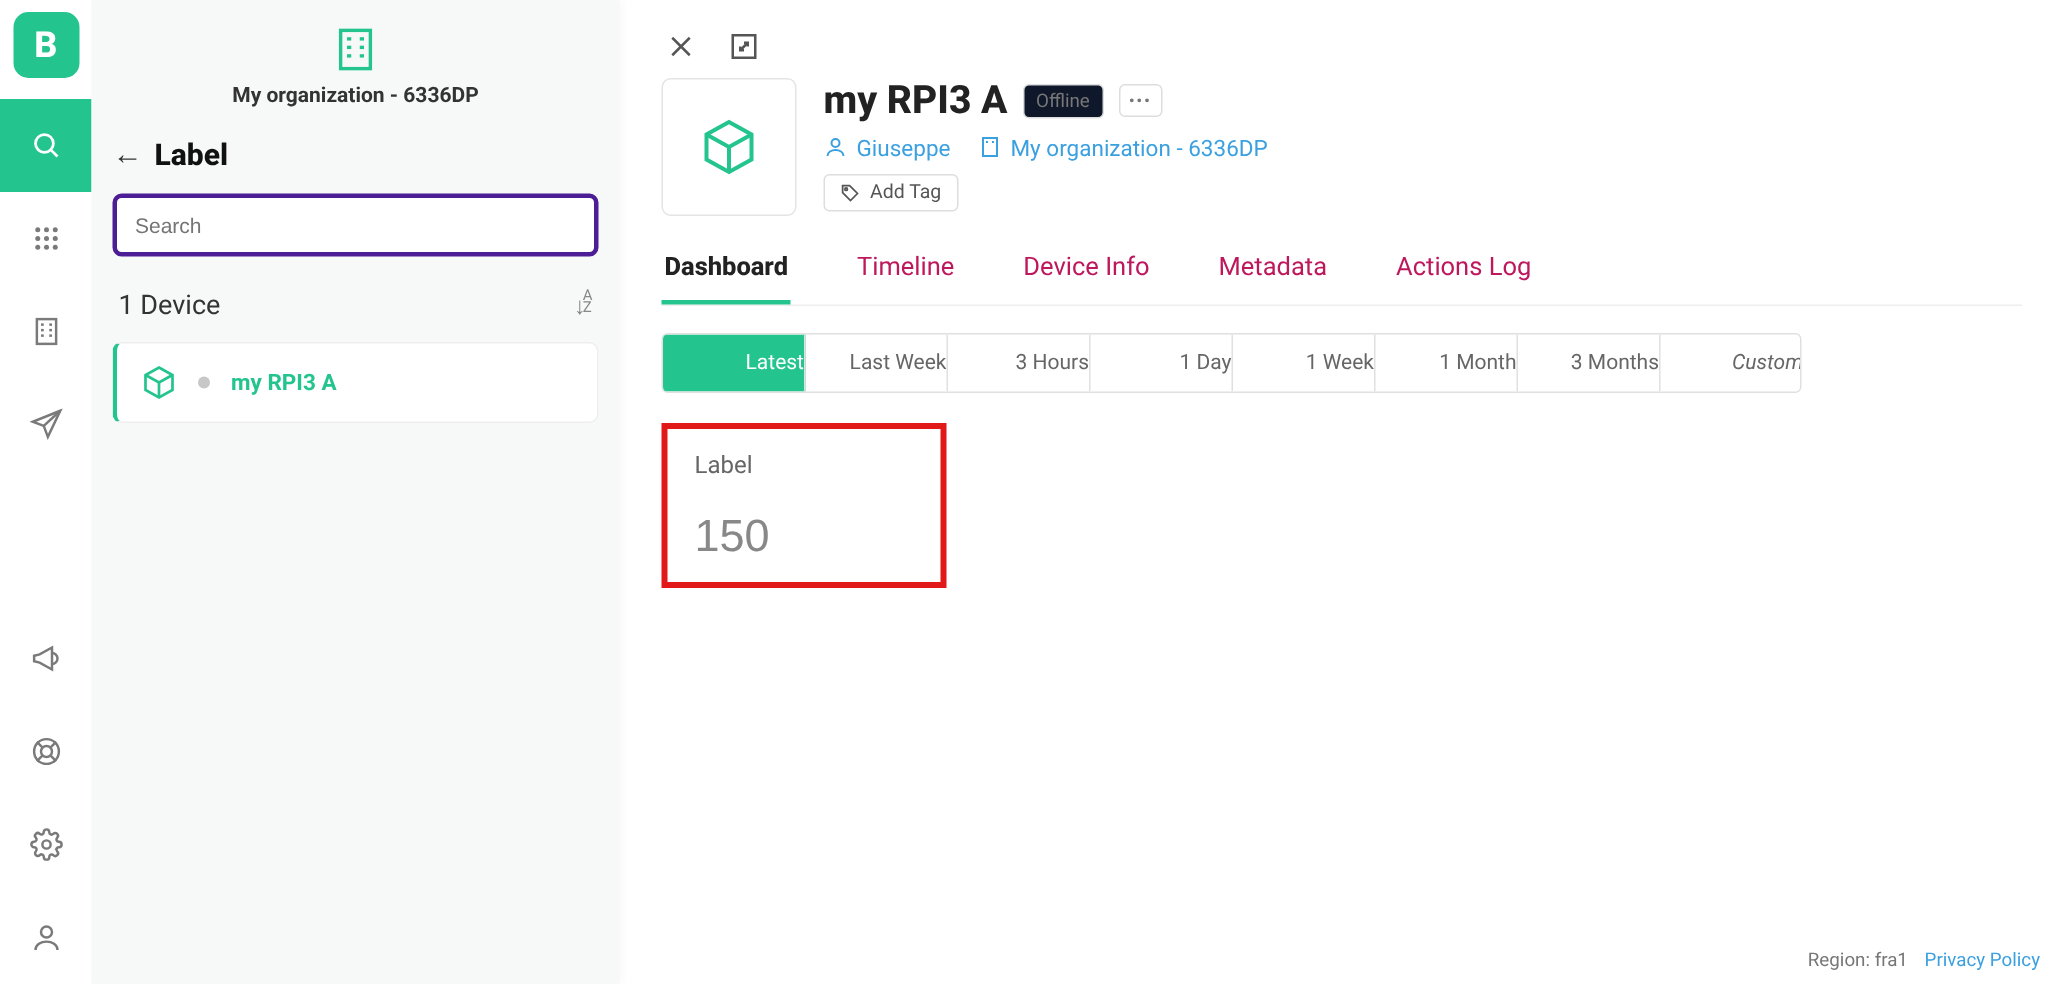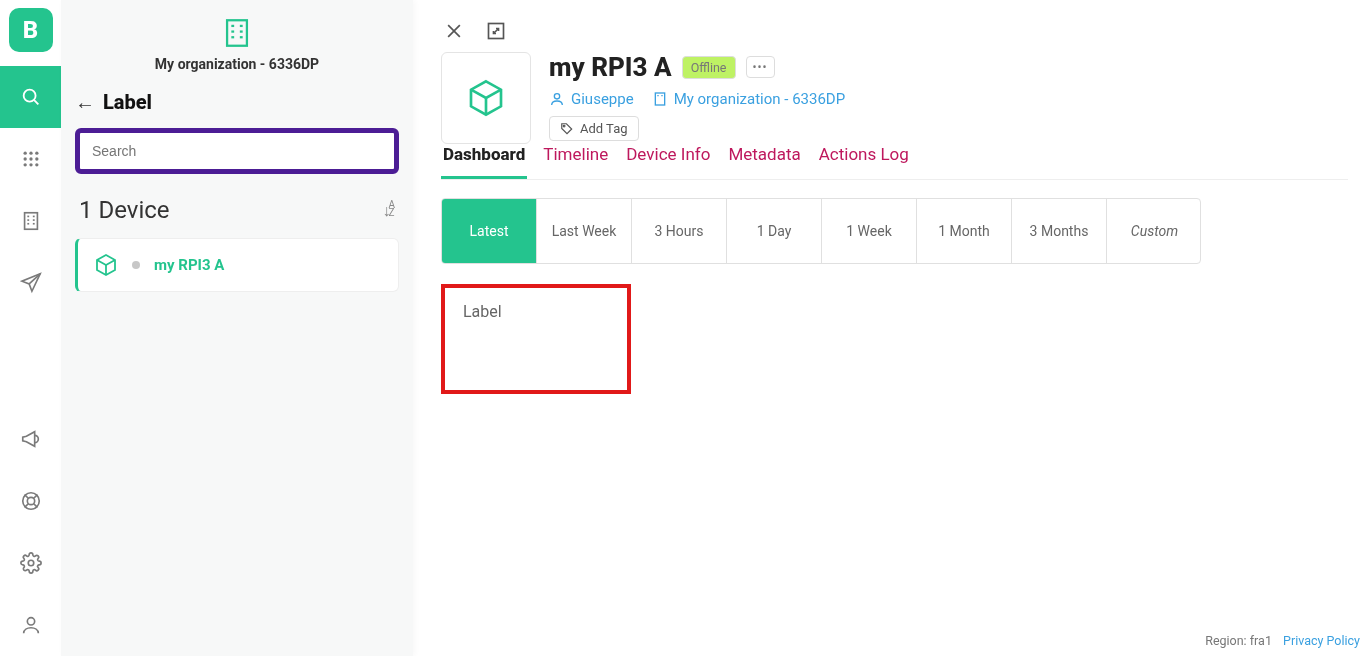--- a/index.html
+++ b/index.html
@@ -16,52 +16,52 @@
   .rail-spacer { flex:1; }
   
   
   .sidebar { width: 352px; background:#f7f8f8; border-right: none; padding: 12px 14px; display:flex; flex-direction:column; box-shadow: 2px 0 6px rgba(0,0,0,0.03); }
   .org-head { display:flex; flex-direction:column; align-items:center; gap:6px; padding-top:4px; padding-bottom:8px; }
   .org-head svg { color:#24C48E; }
   .org-name { font-size:14px; font-weight:700; color:#333; }
   .back-row { display:flex; align-items:center; gap:8px; margin:10px 0 14px 0; cursor:pointer; }
   .back-row .arrow { font-size:20px; color:#333; }
   .back-row .back { font-size:20px; font-weight:800; color:#111; }
-  .search-box { width:100%; border:5px solid #4c1d95; border-radius:6px; padding:10px 12px; font-size:14px; background:#fff; outline:none; }
+  .search-box { width:100%; border:3px solid #4c1d95; border-radius:6px; padding:10px 12px; font-size:14px; background:#fff; outline:none; }
   .count-row { display:flex; align-items:center; justify-content:space-between; margin:22px 4px 14px 4px; }
-  .count-row .count { font-size:24px; color:#333; }
+  .count-row .count { font-size:18px; color:#333; }
   .sort-icon { color:#888; cursor:pointer; font-size:16px; letter-spacing:-2px;}
   .device-item { display:flex; align-items:center; gap:14px; background:#fff; border:1px solid #eee; border-left:3px solid #24C48E; border-radius:6px; padding:14px 16px; cursor:pointer; }
   .device-item .cube { color:#24C48E; }
   .status-dot { width:8px; height:8px; border-radius:50%; background:#c7c7c7; }
   .device-item .dname { color:#24C48E; font-weight:700; font-size:15px; }
   
   
   .main { flex:1; padding: 18px 18px 0 28px; position:relative; }
   .top-actions { display:flex; align-items:center; gap:16px; margin-bottom:8px; }
   .icon-btn { width:26px; height:26px; display:flex; align-items:center; justify-content:center; cursor:pointer; color:#555; }
   
   .header-row { display:flex; align-items:flex-start; gap:18px; margin-top:2px; }
   .device-card-icon { width:90px; height:92px; border:1px solid #e4e4e4; border-radius:6px; display:flex; align-items:center; justify-content:center; color:#24C48E; }
   .title-block { display:flex; flex-direction:column; gap:8px; }
   .title-line { display:flex; align-items:center; gap:10px; }
   .device-title { font-size:26px; font-weight:800; color:#222; }
-  .badge { font-size:12.5px; color:#777; border:1px solid #ddd; border-radius:4px; padding:3px 8px; background:#bef264; }
+  .badge { font-size:12.5px; color:#777; border:1px solid #ddd; border-radius:4px; padding:3px 8px; background:#0f172a; }
   .more-btn { border:1px solid #ddd; border-radius:4px; padding:3px 6px; cursor:pointer; color:#777; font-size:12px; letter-spacing:1px;}
   .meta-line { display:flex; align-items:center; gap:18px; color:#3aa0e0; font-size:15px; }
-  .meta-line .meta { display:flex; align-items:center; gap:6px; cursor:pointer; }
+  .meta-line .meta { display:flex; align-items:flex-start; gap:6px; cursor:pointer; }
   .meta-line svg { color:#3aa0e0; }
   .add-tag { border:1px solid #ddd; border-radius:4px; padding:4px 10px; font-size:13px; color:#555; cursor:pointer; display:inline-flex; align-items:center; gap:6px; width:max-content; }
   
-  .tabs { display:flex; gap:14px; border-bottom:1px solid #eee; }
+  .tabs { display:flex; gap:42px; margin-top:24px; border-bottom:1px solid #eee; }
   .tab { padding:0 2px 12px 2px; font-size:17px; color:#be185d; cursor:pointer; }
   .tab.active { color:#222; font-weight:800; border-bottom:3px solid #24C48E; }
   
   .range-bar { display:flex; margin-top:18px; border:1px solid #e0e0e0; border-radius:4px; width:760px; overflow:hidden; }
-  .range-btn { flex:none; padding:24px 0; width:95px; text-align:center; font-size:14px; color:#666; border-right:1px solid #e0e0e0; cursor:pointer; }
+  .range-btn { flex:none; padding:11px 0; width:95px; text-align:right; font-size:14px; color:#666; border-right:1px solid #e0e0e0; cursor:pointer; }
   .range-btn:last-child { border-right:none;font-style:italic; }
   .range-btn.active { background:#24C48E; color:#fff; }
   
   .widget-row { margin-top:20px; }
   .widget { width:190px; height:110px; border:4px solid #e11919; background:#fff; padding:14px 18px; }
   .widget .wlabel { font-size:16px; color:#666; margin-bottom:22px; }
   .widget .wval { font-size:30px; color:#888; font-weight:300; font-family: "Segoe UI Light", sans-serif;}
   
   .footer { position:absolute; bottom:8px; right:6px; font-size:12.5px; color:#777; }
   .footer a { color:#3aa0e0; text-decoration:none; margin-left:8px; }
@@ -251,20 +251,21 @@
       <div class="range-btn">1 Day</div>
       <div class="range-btn">1 Week</div>
       <div class="range-btn">1 Month</div>
       <div class="range-btn">3 Months</div>
       <div class="range-btn">Custom</div>
     </div>
 
     <div class="widget-row">
       <div class="widget">
         <div class="wlabel">Label</div>
+        <div class="wval">150</div>
       </div>
     </div>
 
     <div class="footer">
       <span>Region:</span>
       <span>fra1</span>
       <a href="#">Privacy Policy</a>
     </div>
   </div>
 </div>

